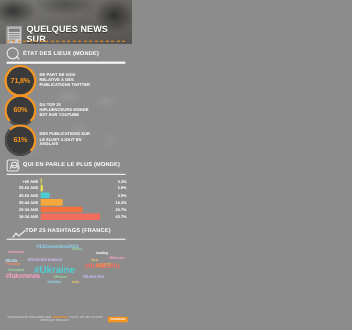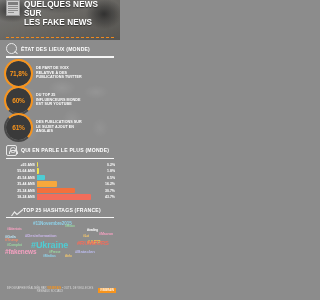--- a/index.html
+++ b/index.html
@@ -37,21 +37,21 @@
     position:absolute; inset:0;
     background:
       radial-gradient(ellipse 30px 18px at 12px 10px, rgba(40,40,40,.85), transparent 70%),
       radial-gradient(ellipse 26px 22px at 104px 14px, rgba(35,35,35,.8), transparent 70%),
       radial-gradient(ellipse 40px 14px at 60px 4px, rgba(60,60,60,.6), transparent 70%),
       linear-gradient(160deg,#7a7a78 0%, #6e6c68 40%, #55534f 100%);
     opacity:.95;
   }
   .header-inner{
     position:absolute; inset:0;
-    display:flex; align-items:flex-start; gap:4px;
+    display:flex; align-items:flex-end; gap:4px;
     padding:0 6px;
   }
   .news-icon{
     width:14px; height:16px;
     background:#cfcfcf;
     border:1px solid #9a9a9a;
     flex:0 0 auto;
     padding:1px;
     display:flex; flex-direction:column; gap:1px;
   }
@@ -240,21 +240,20 @@
     <div class="header-inner">
       <div class="news-icon">
         <i></i>
           <i></i>
           <i></i>
           <i></i>
           <i></i>
       </div>
       <div class="header-title">
         <div>QUELQUES NEWS SUR</div>
-        <div>LES FAKE NEWS</div>
       </div>
     </div>
     <div class="title-rule"></div>
   </div>
 
   <div class="section">
     <div class="sec-icon search"></div>
     <div class="sec-title">ÉTAT DES LIEUX (MONDE)</div>
   </div>
   <div class="sec-rule"></div>

